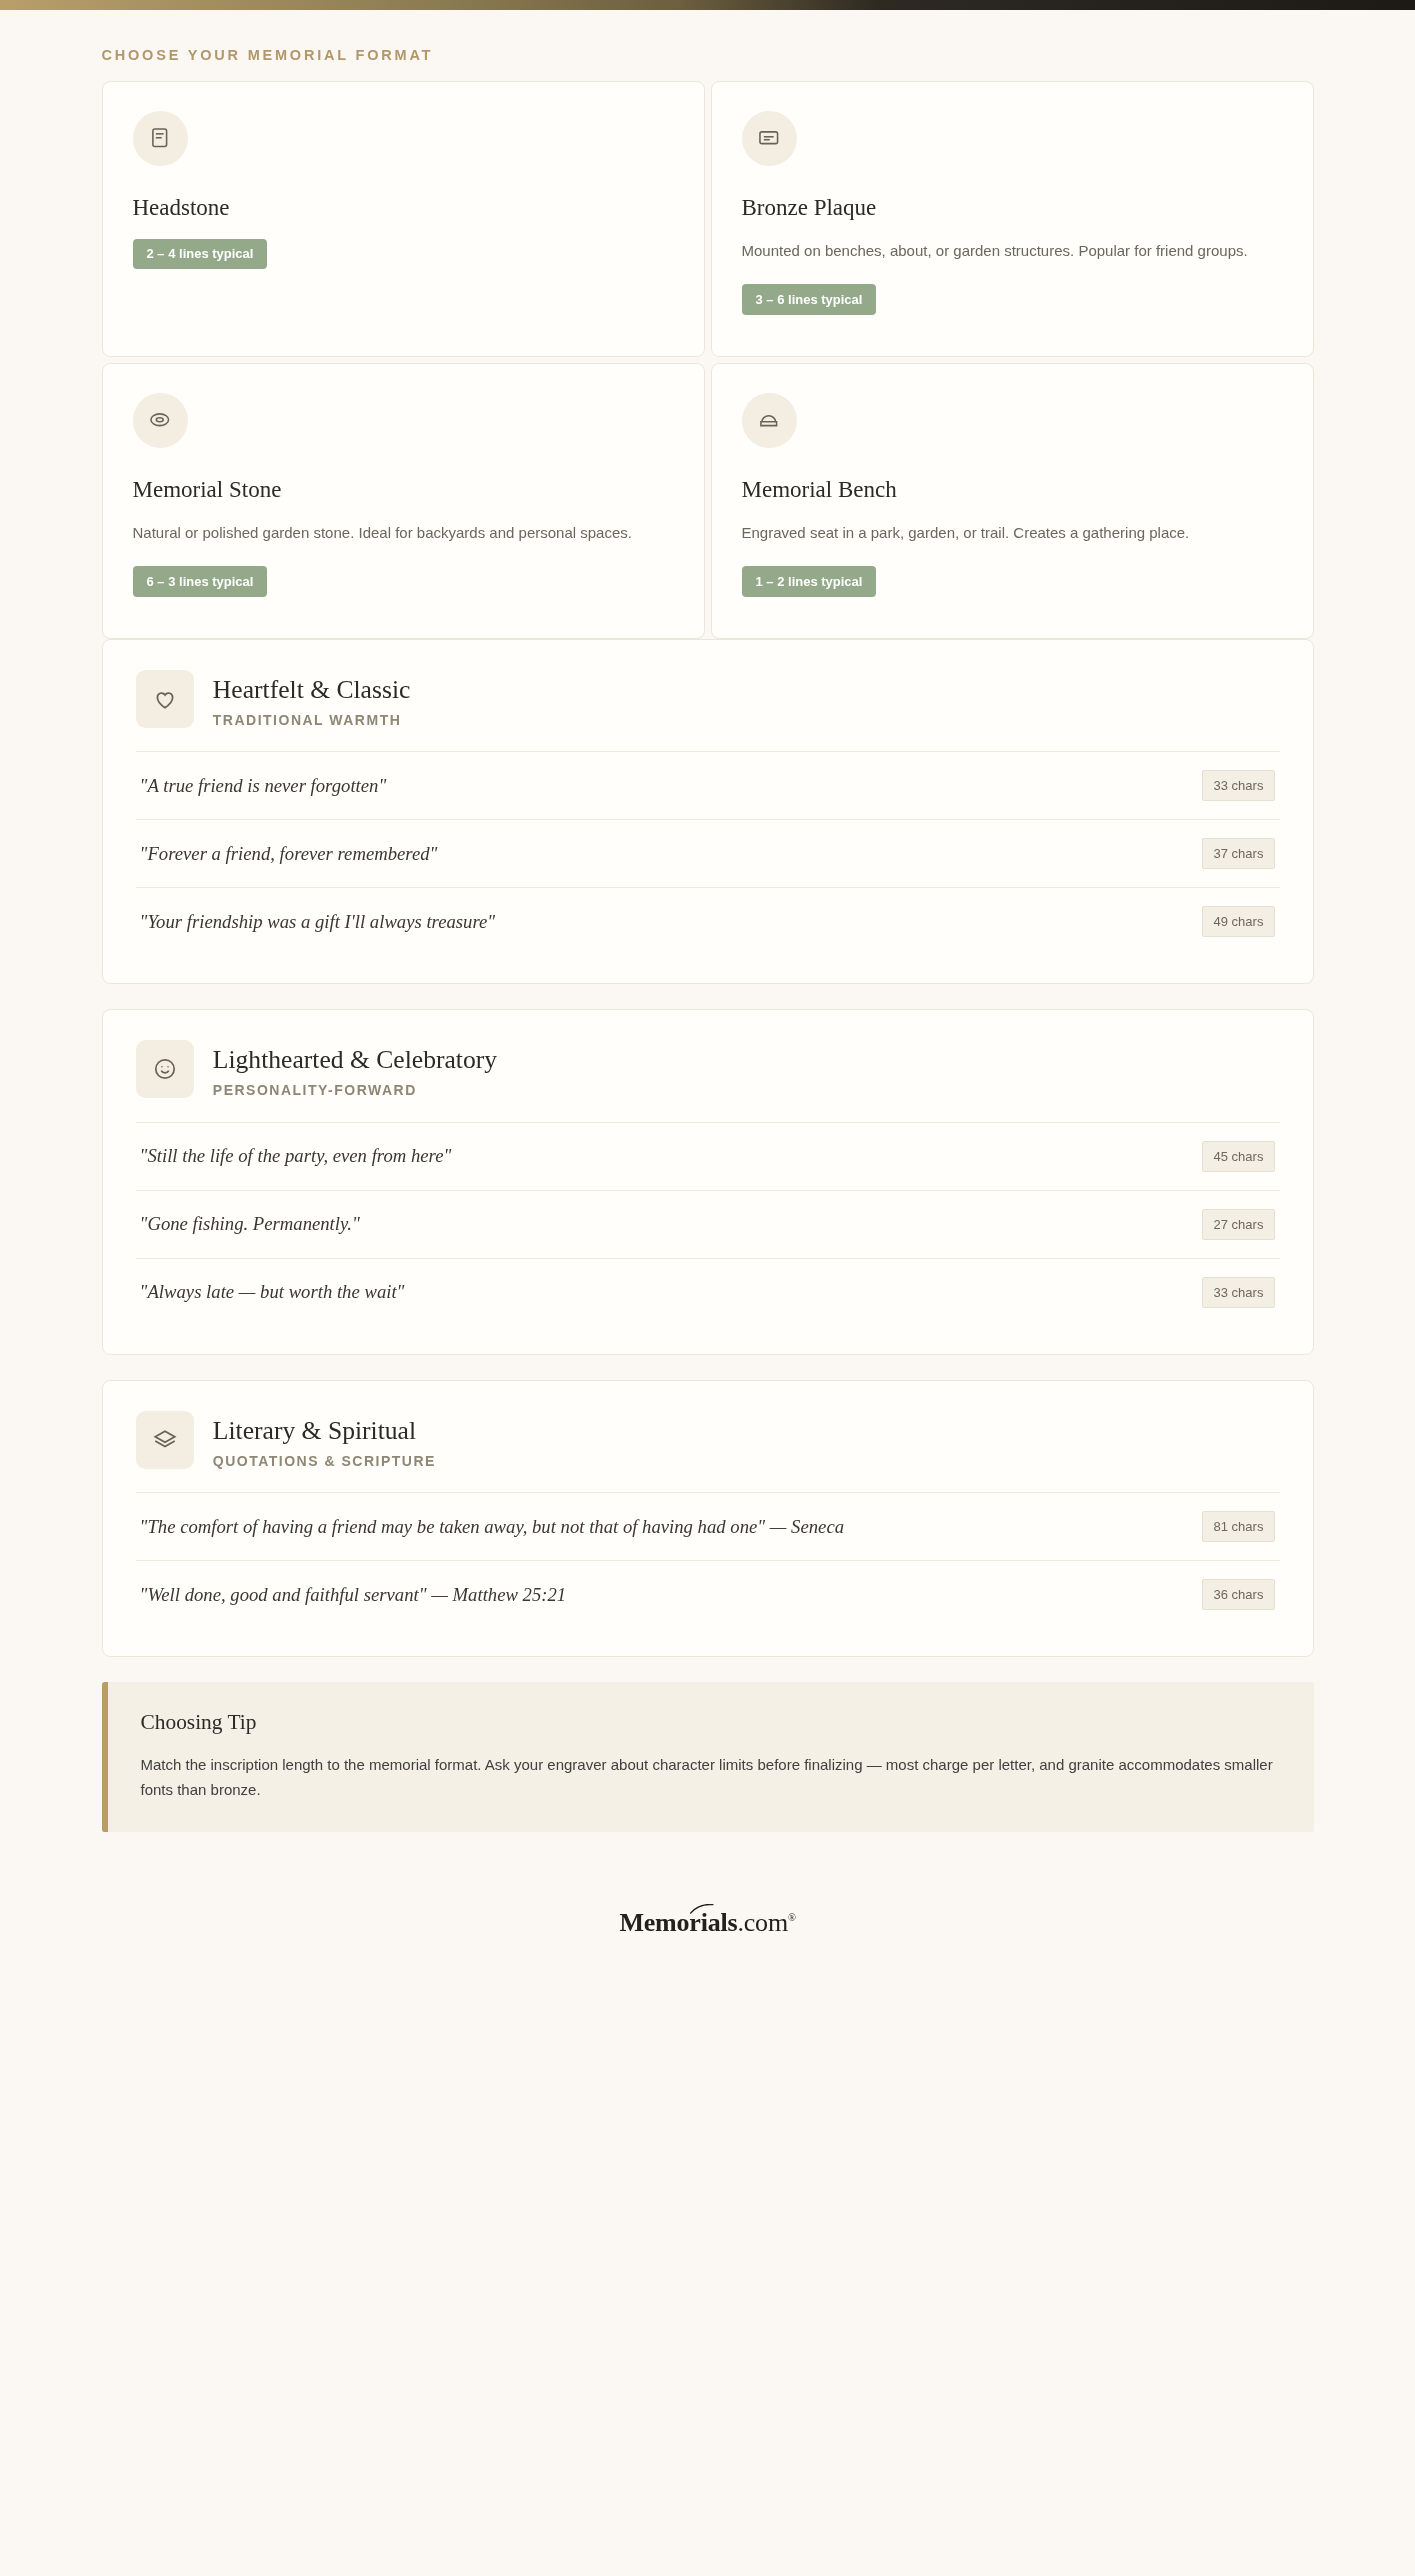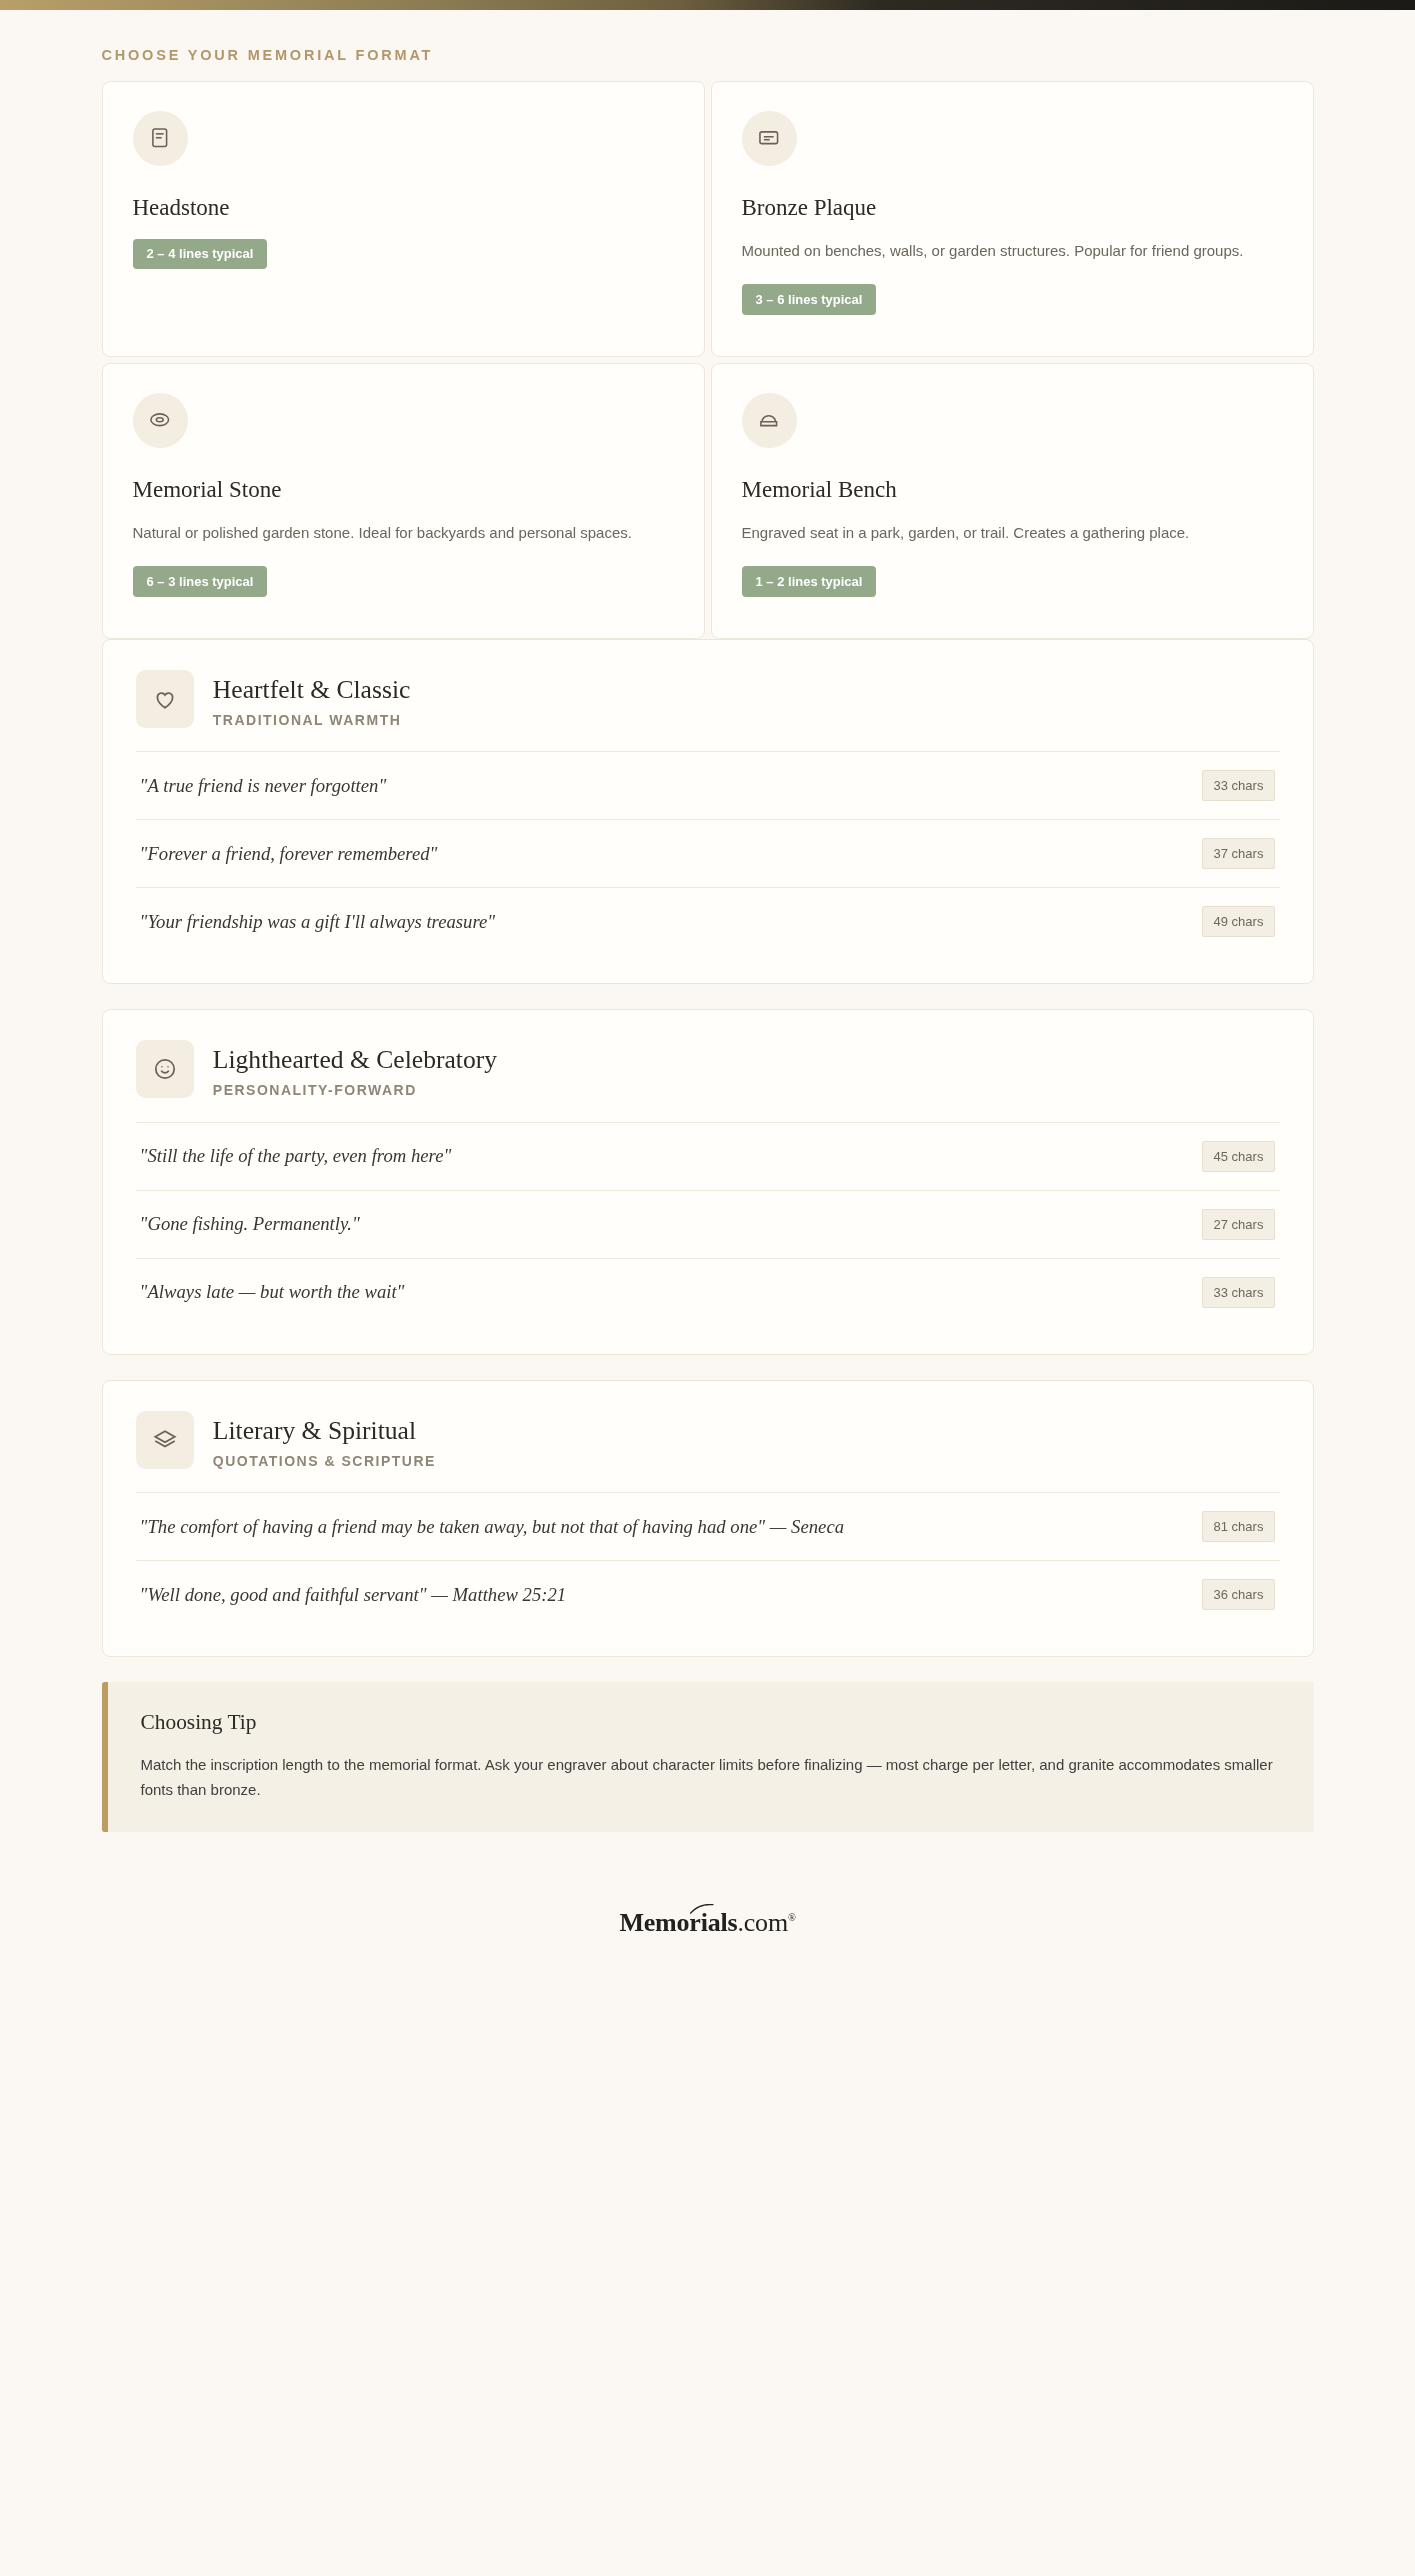--- a/index.html
+++ b/index.html
@@ -227,21 +227,21 @@
 
     <div class="format-card">
       <div class="icon-circle">
         <svg width="23.5" height="23.5" viewBox="0 0 24 24" fill="none" stroke="#6b6256" stroke-width="1.6">
           <rect x="3" y="6" width="18" height="12" rx="2"></rect>
           <line x1="7" y1="11" x2="17" y2="11"></line>
           <line x1="7" y1="14" x2="13" y2="14"></line>
         </svg>
       </div>
       <div class="card-title">Bronze Plaque</div>
-      <div class="card-desc">Mounted on benches, walls, or garden structures. Popular for friend groups.</div>
+      <div class="card-desc">Mounted on benches, about, or garden structures. Popular for friend groups.</div>
       <span class="badge">3 – 6 lines typical</span>
     </div>
 
     <div class="format-card">
       <div class="icon-circle">
         <svg width="23.5" height="23.5" viewBox="0 0 24 24" fill="none" stroke="#6b6256" stroke-width="1.6">
           <ellipse cx="12" cy="12" rx="9" ry="6"></ellipse>
           <ellipse cx="12" cy="12" rx="3.5" ry="2"></ellipse>
         </svg>
       </div>

